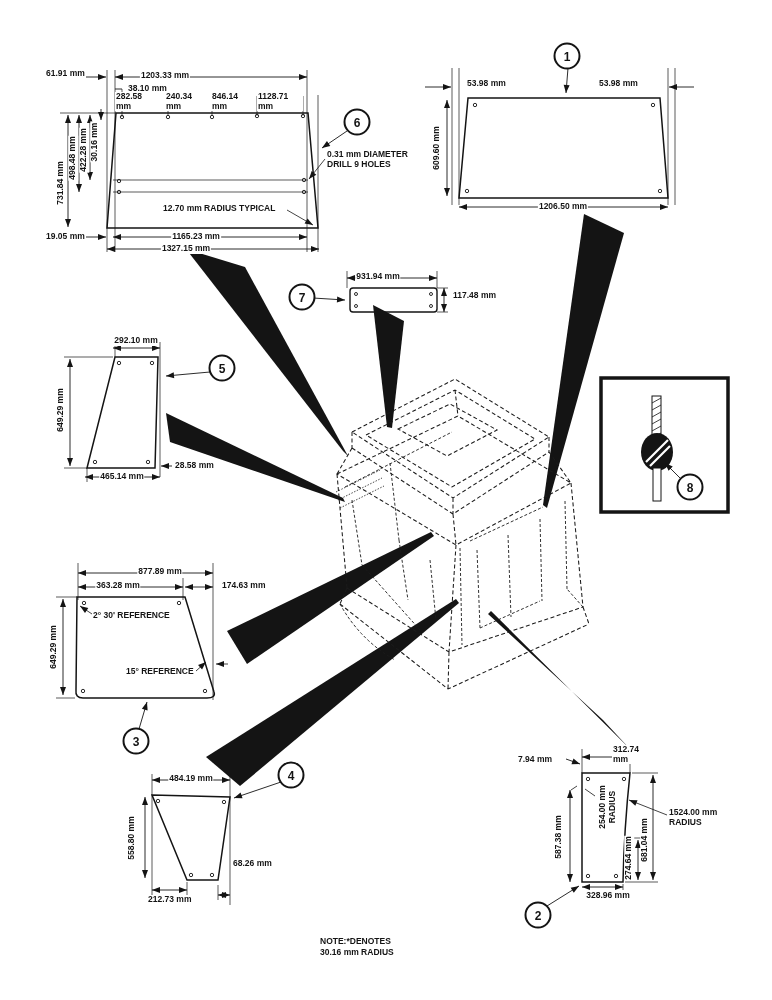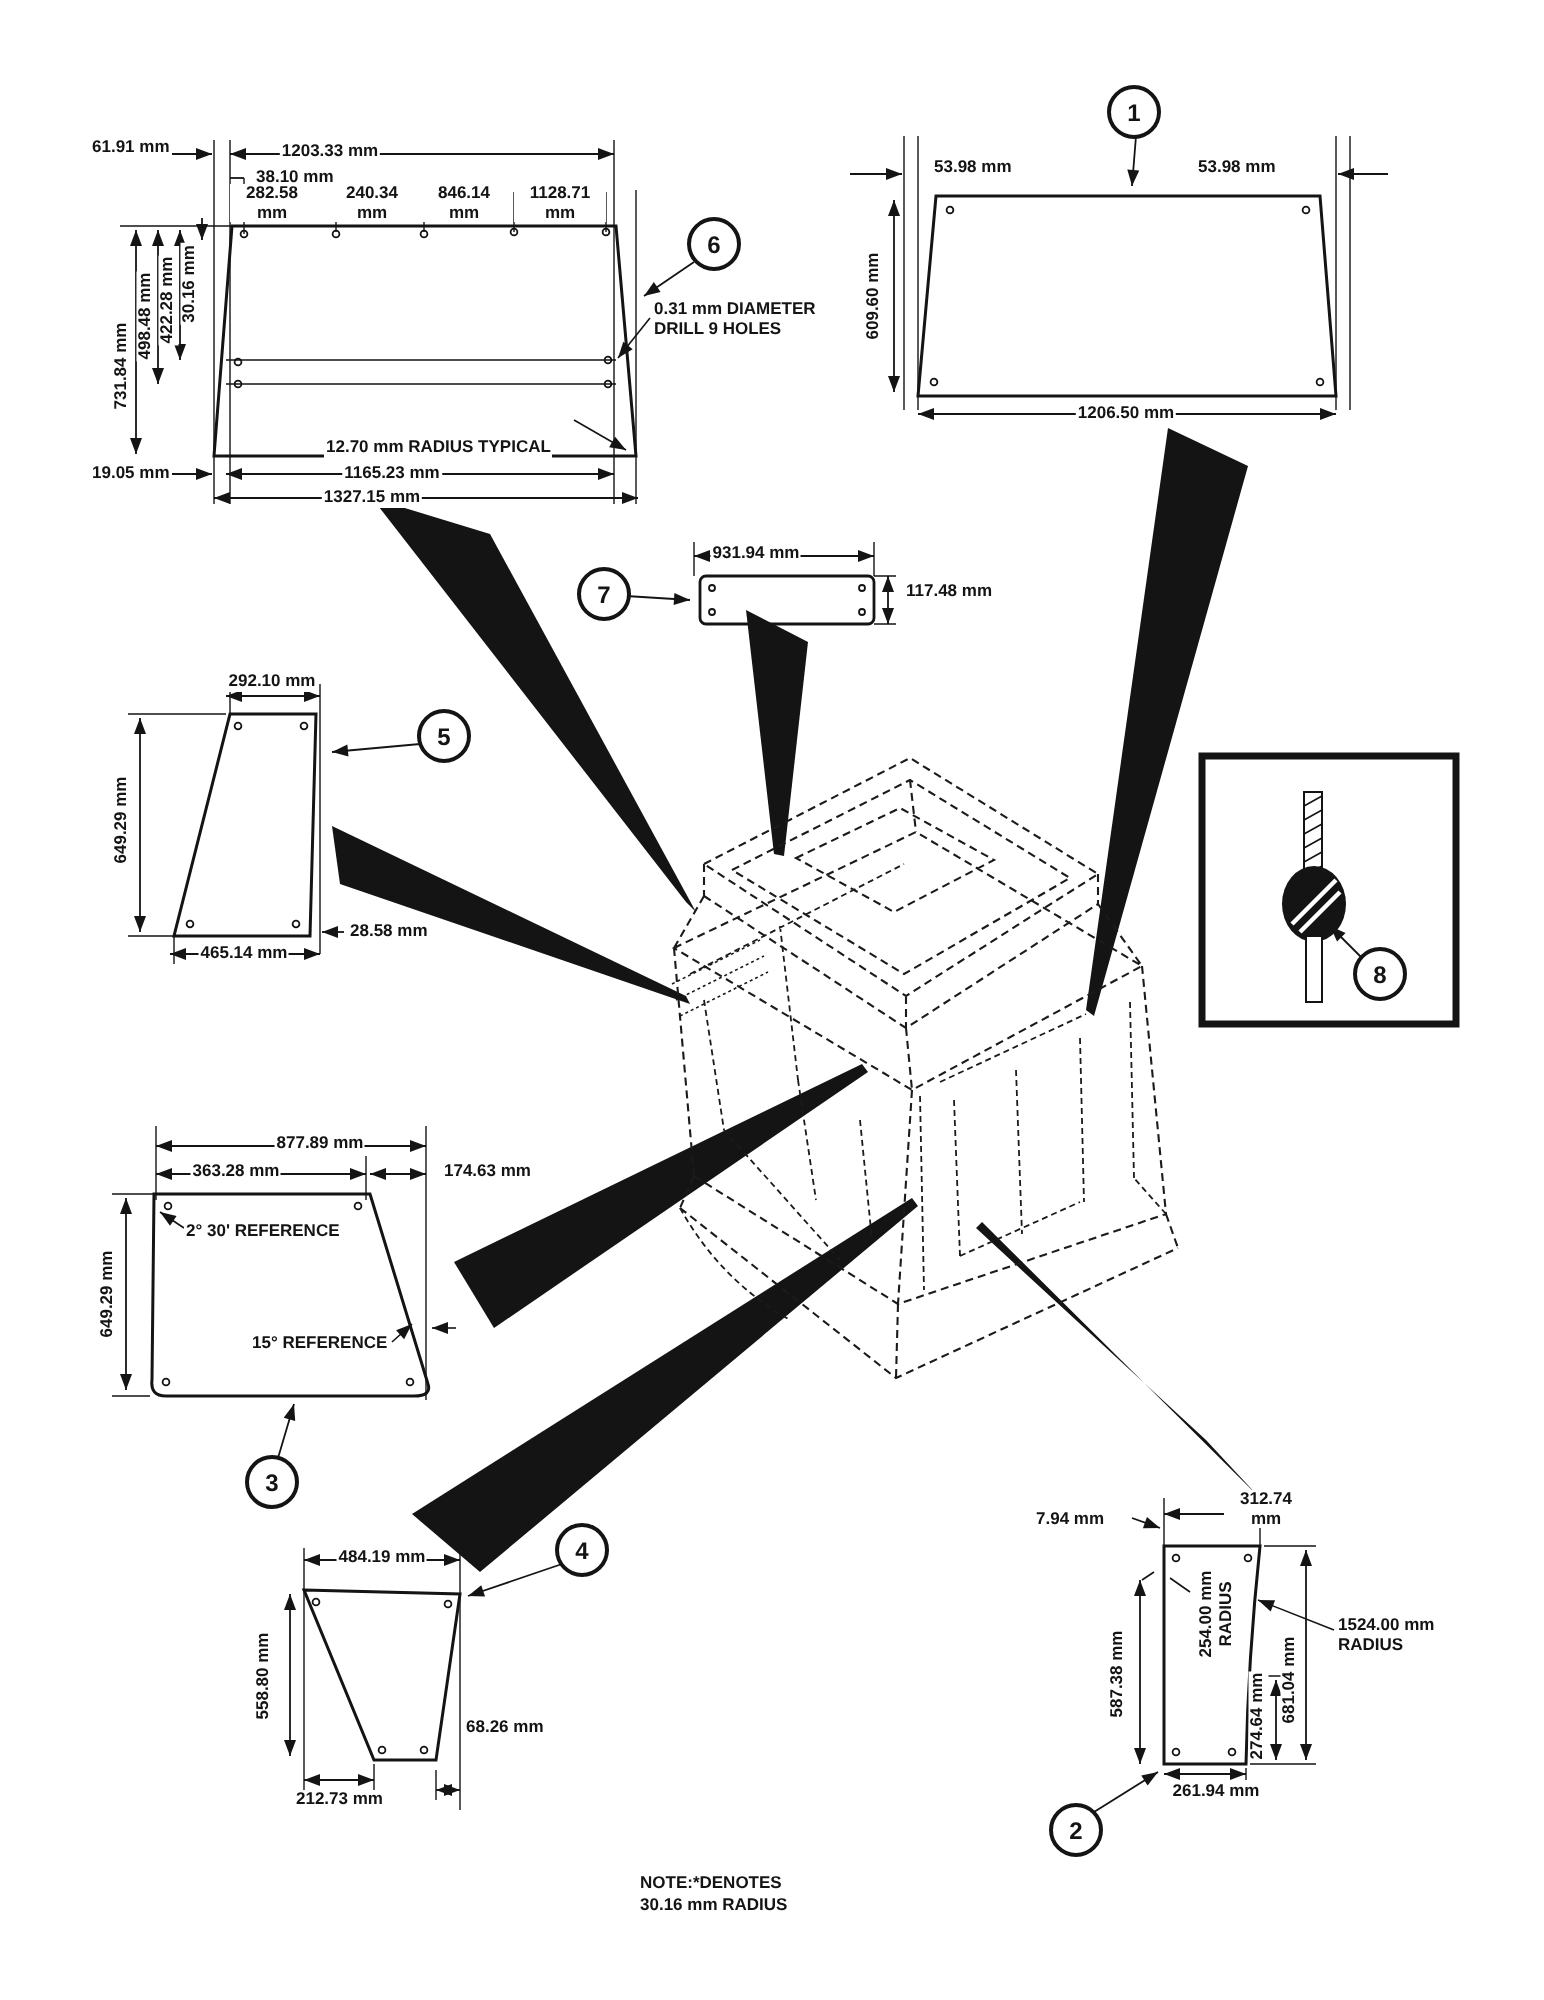--- a/index.html
+++ b/index.html
@@ -1,21 +1,21 @@
 <!DOCTYPE html>
 <html><head>
 <meta charset="utf-8">
 <style>
   html,body{margin:0;padding:0;background:#e8e8e8;}
   #canvas{position:relative;width:772px;height:1000px;background:#ffffff;overflow:hidden;
           font-family:"Liberation Sans",sans-serif;}
   #linework{position:absolute;left:0;top:0;}
   .lbl{position:absolute;font:bold 8.5px/1.12 "Liberation Sans",sans-serif;color:#141414;
        background:#fff;white-space:nowrap;padding:0 1px;z-index:3;}
-  .c{transform:translateX(-50%);text-align:center;}
+  .c{transform:translateX(-50%);}
   .v{transform:translate(-50%,-50%) rotate(-90deg);text-align:center;}
   .wrap{white-space:normal;}
   .la{text-align:left;}
   .co{position:absolute;width:23px;height:23px;border:2px solid #141414;border-radius:50%;
       background:#fff;display:flex;align-items:center;justify-content:center;
       font:bold 12px "Liberation Sans",sans-serif;color:#141414;
       transform:translate(-50%,-50%);z-index:4;}
   .note{position:absolute;font:bold 8.5px/1.25 "Liberation Sans",sans-serif;color:#141414;z-index:3;}
 </style>
 </head>
@@ -216,21 +216,21 @@
   <div class="lbl" style="left:127px;top:84px">38.10 mm</div>
   <div class="lbl c wrap" style="left:136px;top:92px;width:40px">282.58 mm</div>
   <div class="lbl c wrap" style="left:186px;top:92px;width:40px">240.34 mm</div>
   <div class="lbl c wrap" style="left:232px;top:92px;width:40px">846.14 mm</div>
   <div class="lbl c wrap" style="left:280px;top:92px;width:44px">1128.71 mm</div>
   <div class="lbl v" style="left:61px;top:183px">731.84 mm</div>
   <div class="lbl v" style="left:73px;top:158px">498.48 mm</div>
   <div class="lbl v" style="left:84px;top:150px">422.28 mm</div>
   <div class="lbl v" style="left:95px;top:142px">30.16 mm</div>
   <div class="lbl wrap la" style="left:326px;top:150px;width:98px">0.31 mm DIAMETER DRILL 9 HOLES</div>
-  <div class="lbl" style="left:162px;top:219px">12.70 mm RADIUS TYPICAL</div>
+  <div class="lbl" style="left:162px;top:204px">12.70 mm RADIUS TYPICAL</div>
   <div class="lbl" style="left:45px;top:232px">19.05 mm</div>
   <div class="lbl c" style="left:196px;top:232px">1165.23 mm</div>
   <div class="lbl c" style="left:186px;top:244px">1327.15 mm</div>
 
   <div class="lbl" style="left:466px;top:79px">53.98 mm</div>
   <div class="lbl" style="left:598px;top:79px">53.98 mm</div>
   <div class="lbl v" style="left:437px;top:148px">609.60 mm</div>
   <div class="lbl c" style="left:563px;top:202px">1206.50 mm</div>
 
   <div class="lbl c" style="left:378px;top:272px">931.94 mm</div>
@@ -253,21 +253,21 @@
   <div class="lbl" style="left:147px;top:895px">212.73 mm</div>
   <div class="lbl" style="left:232px;top:859px">68.26 mm</div>
 
   <div class="lbl c wrap" style="left:633px;top:745px;width:40px">312.74 mm</div>
   <div class="lbl" style="left:517px;top:755px">7.94 mm</div>
   <div class="lbl v wrap" style="left:608px;top:807px;width:52px">254.00 mm RADIUS</div>
   <div class="lbl wrap la" style="left:668px;top:808px;width:60px">1524.00 mm RADIUS</div>
   <div class="lbl v" style="left:559px;top:837px">587.38 mm</div>
   <div class="lbl v" style="left:629px;top:858px">274.64 mm</div>
   <div class="lbl v" style="left:645px;top:840px">681.04 mm</div>
-  <div class="lbl c" style="left:608px;top:891px">261.94 mm</div>
+  <div class="lbl c" style="left:608px;top:891px">328.96 mm</div>
 
   <div class="co" style="left:567px;top:56px">1</div>
   <div class="co" style="left:357px;top:122px">6</div>
   <div class="co" style="left:302px;top:297px">7</div>
   <div class="co" style="left:222px;top:368px">5</div>
   <div class="co" style="left:690px;top:487px">8</div>
   <div class="co" style="left:136px;top:741px">3</div>
   <div class="co" style="left:291px;top:775px">4</div>
   <div class="co" style="left:538px;top:915px">2</div>
 

